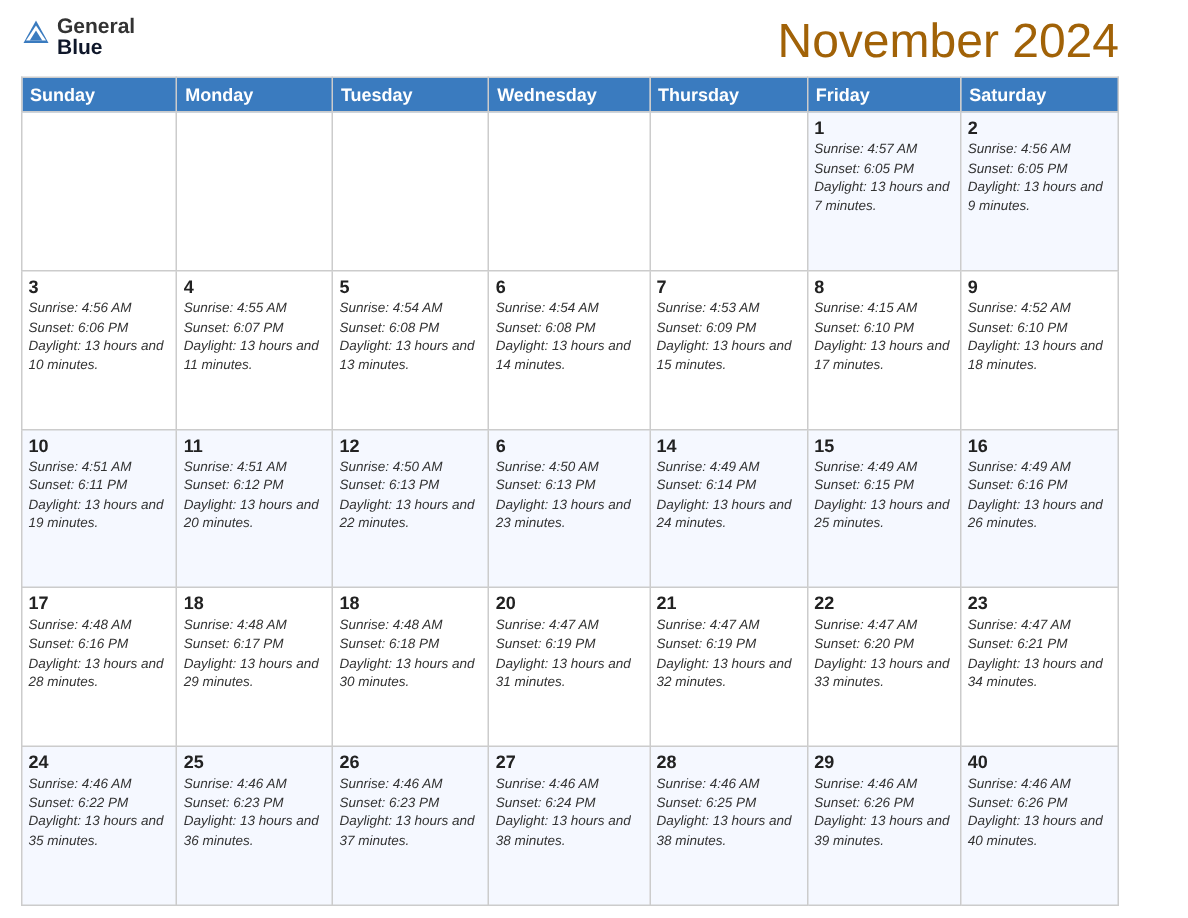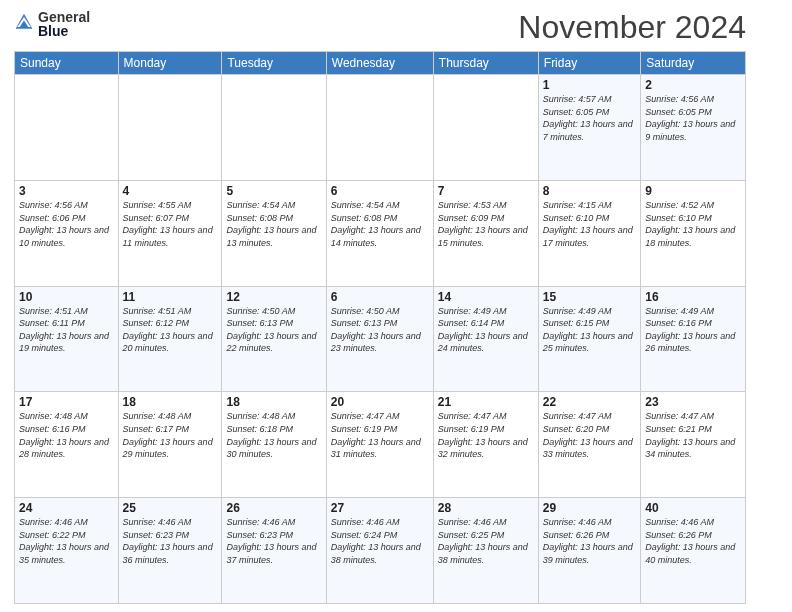--- a/index.html
+++ b/index.html
@@ -43,37 +43,37 @@
     .logo-icon svg {
       width: 20px;
       height: 20px;
     }
     .title-block {
       text-align: right;
     }
     .month-title {
       font-size: 32px;
       font-weight: normal;
-      color: #404040;
+      color: #a16207;
       line-height: 1.1;
     }
     .subtitle {
       font-size: 14px;
       color: #444;
     }
     .calendar-table {
       width: 100%;
       border-collapse: collapse;
       flex: 1;
     }
     .calendar-table th {
       background-color: #3a7bbf;
       color: #fff;
       font-size: 12px;
-      font-weight: normal;
+      font-weight: bold;
       padding: 4px 5px;
       border: 1px solid #ccc;
       text-align: left;
     }
     .calendar-table td {
       border: 1px solid #ccc;
       vertical-align: top;
       padding: 3px 4px;
       font-size: 9.5px;
       width: 113px;

